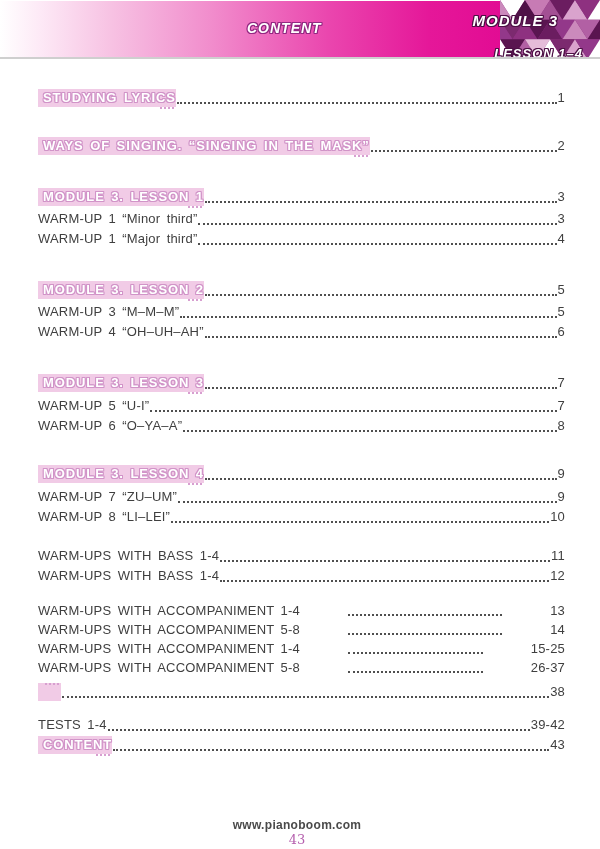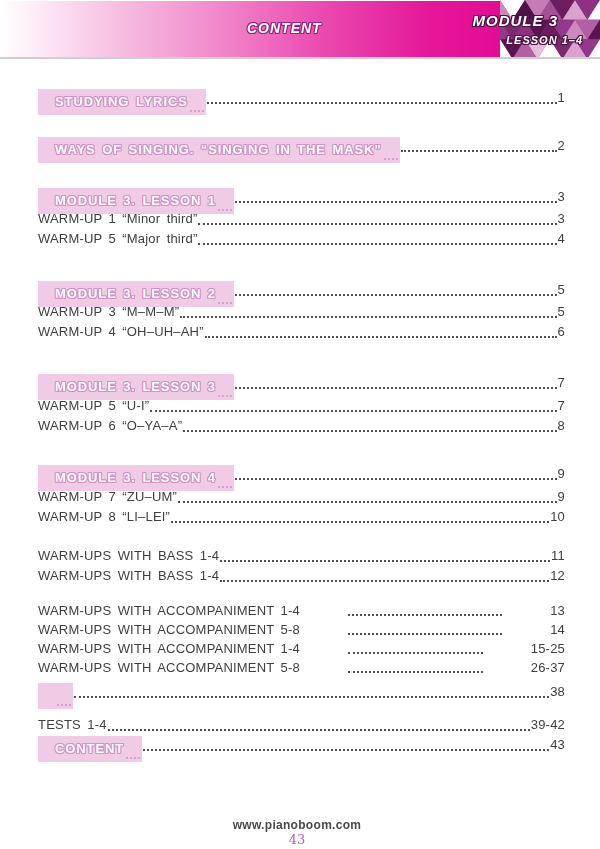--- a/index.html
+++ b/index.html
@@ -27,43 +27,43 @@
     position:absolute; top:0; left:500px; width:96px; height:59px;
     background:#8c2f7e;
   }
   .header-block svg { position:absolute; top:0; left:0; }
   .module-label, .lesson-label {
     position:absolute; font-weight:bold; font-style:italic; color:#ffffff; white-space:nowrap;
     text-shadow:-1px -1px 0 #4d1045, 1px -1px 0 #4d1045, -1px 1px 0 #4d1045, 1px 1px 0 #4d1045,
                  0 -1px 0 #4d1045, 0 1px 0 #4d1045, -1px 0 0 #4d1045, 1px 0 0 #4d1045;
   }
   .module-label { top:12px; right:38px; font-size:15px; letter-spacing:1px; }
-  .lesson-label { top:34px; right:13px; font-size:11px; letter-spacing:1px; }
+  .lesson-label { top:46px; right:13px; font-size:13px; letter-spacing:1px; }
   .header-rule { position:absolute; top:57px; left:0; width:600px; height:2px; background:#cfcfcf; }
 
   
   .toc { position:absolute; top:59px; left:0; width:600px; padding:0 35px 0 38px;
          color:#3f3f3f; font-size:13px; }
   .row { display:flex; height:20px; }
   .row.tight { height:19px;gap:47px; }
   .mt29{margin-top:29px}.mt28{margin-top:28px}.mt31{margin-top:31px}
   .mt2{margin-top:2px}.mt3{margin-top:3px}.mt0{margin-top:0}
   .mt19{margin-top:19px}.mt15{margin-top:15px}.mt5{margin-top:5px}.mt13{margin-top:13px}
 
   .plain-label { line-height:20px; white-space:nowrap; letter-spacing:.2px; word-spacing:2.5px; }
   .row.tight .plain-label { line-height:19px; }
   .page-num { line-height:20px; white-space:nowrap; letter-spacing:.2px; }
   .row.tight .page-num { line-height:19px; }
   .leader {
     flex:1; min-width:0; align-self:flex-end;
     border-bottom:2px dotted #4f4f4f; margin:0 1px 4px 1px;
   }
   .hl {
-    display:inline-flex; background:#f1cbe6; height:26px; margin-top:1px;
-    padding-left:17px; align-items:center;
+    display:inline-flex; background:#f1cbe6; height:18px; margin-top:1px;
+    padding-left:5px; align-items:center;flex-direction:column;
   }
   .hl-text {
     font-weight:bold; font-size:13px; letter-spacing:.9px; word-spacing:2px;
     color:#ffffff; line-height:18px; white-space:nowrap;
     text-shadow:-1px -1px 0 #d194c8, 1px -1px 0 #d194c8, -1px 1px 0 #d194c8, 1px 1px 0 #d194c8,
                  0 -1px 0 #d194c8, 0 1px 0 #d194c8, -1px 0 0 #d194c8, 1px 0 0 #d194c8;
   }
   .hl-dots { width:14px; border-bottom:2px dotted #d79fd0; align-self:flex-end; margin:0 2px 3px 2px; }
 
   
@@ -148,21 +148,21 @@
         </span>
       <span class="leader"></span>
       <span class="page-num">3</span>
     </div>
     <div class="row mt2">
       <span class="plain-label">WARM-UP 1 “Minor third”</span>
       <span class="leader"></span>
       <span class="page-num">3</span>
     </div>
     <div class="row mt0">
-      <span class="plain-label">WARM-UP 5 “Major third”</span>
+      <span class="plain-label">WARM-UP 1 “Major third”</span>
       <span class="leader"></span>
       <span class="page-num">4</span>
     </div>
 
     <div class="row mt31">
       <span class="hl">
           <span class="hl-text">MODULE 3. LESSON 2</span>
           <span class="hl-dots"></span>
         </span>
       <span class="leader"></span>

